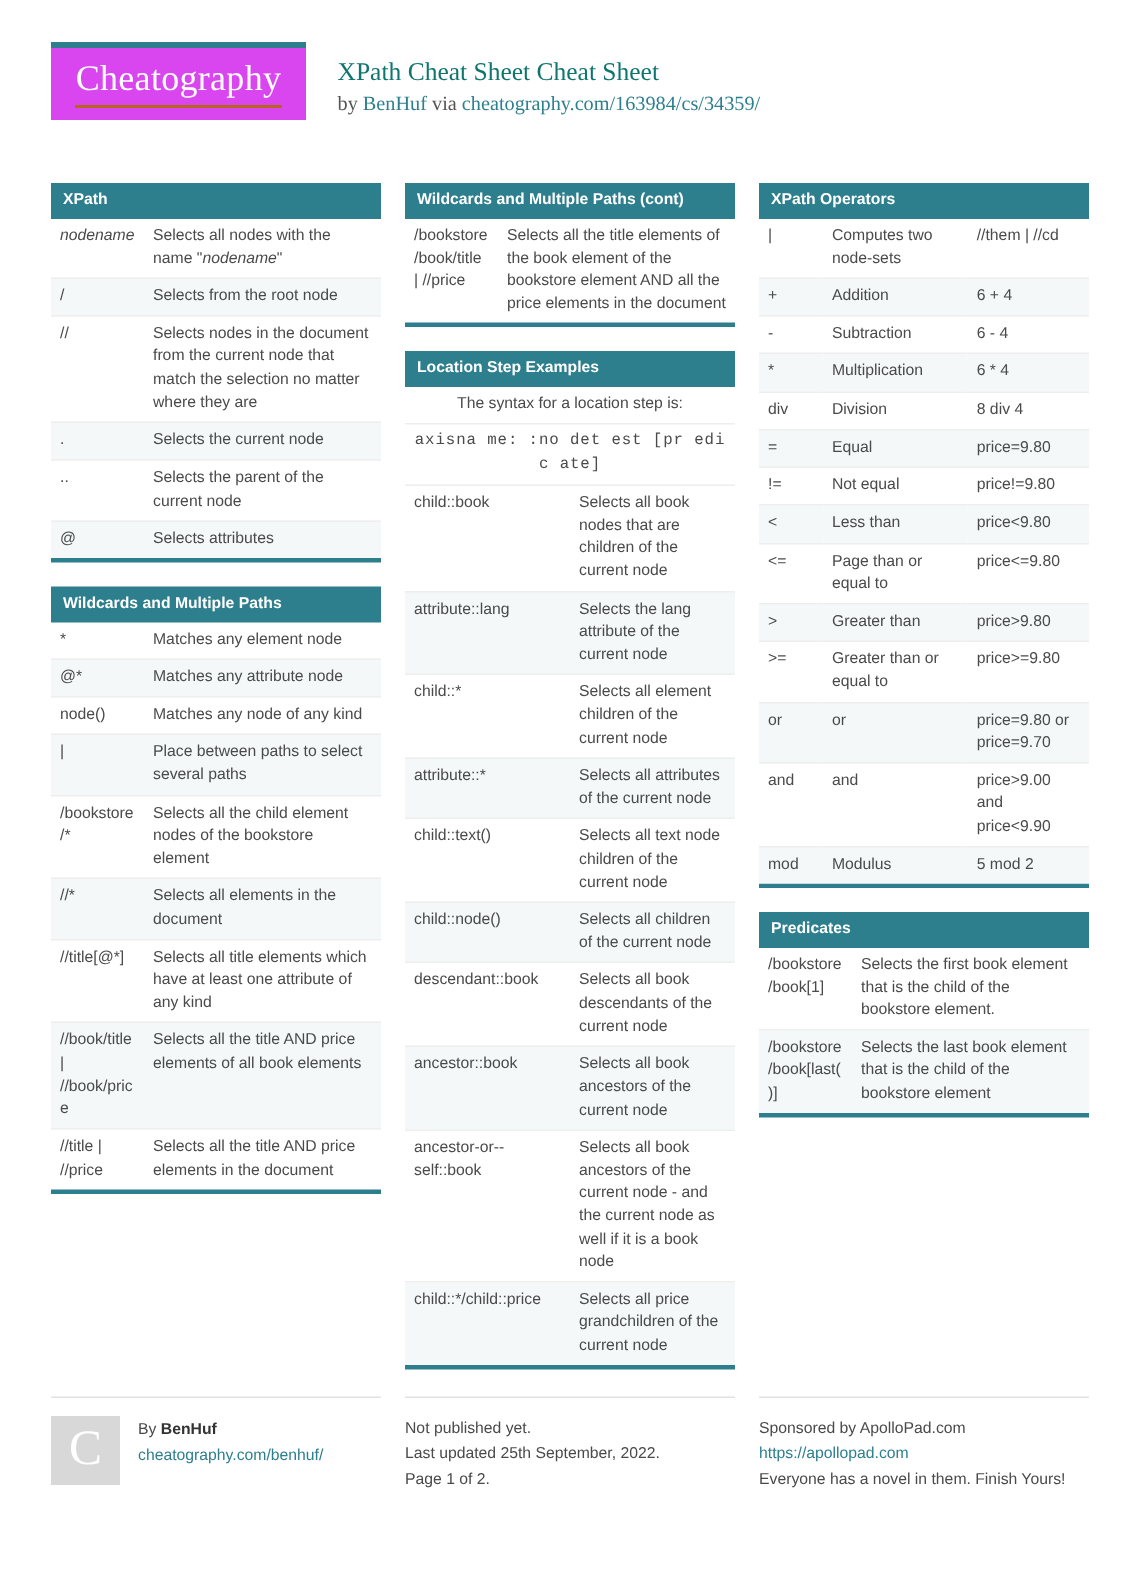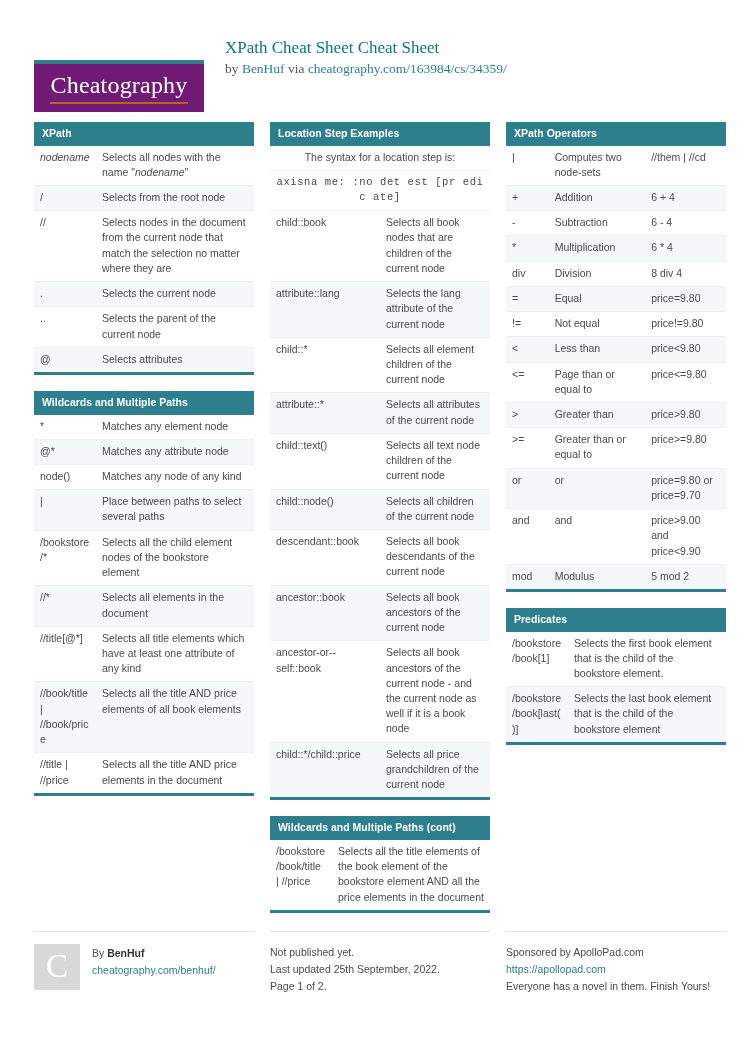--- a/index.html
+++ b/index.html
@@ -13,25 +13,24 @@
   .page {
     position: relative;
     width: 750px; height: 1061px;
     padding: 28px 34px 0 34px;
   }
 
   
   .header { display: flex; align-items: flex-start; height: 62px; }
   .logo-box {
     width: 170px; height: 52px;
-    background: #701a75;
+    background: #d946ef;
     border-top: 4px solid #2d7f8e;
     display: flex; align-items: center; justify-content: center;
     flex: 0 0 170px;
-    margin-top: 32px;
   }
   .logo-text {
     font-family: "Liberation Serif", serif;
     font-size: 24px;
     color: #ffffff;
     letter-spacing: 0.2px;
     position: relative;
     padding-bottom: 3px;
     border-bottom: 2px solid #b5651d;
     line-height: 1.1;
@@ -232,80 +231,80 @@
           </tr>
         </tbody>
           </table>
       </div>
 
     </div>
 
     <div class="col">
 
       <div class="card">
-        <div class="card-title">Location Step Examples</div>
-        <table class="kv">
-          <tbody>
-              <tr class="note-row">
-            <td colspan="2">The syntax for a location step is:</td>
-          </tr>
-          <tr class="mono-row">
-            <td colspan="2">axisna me: :no det est [pr edi c ate]</td>
-          </tr>
-          <tr>
-            <td class="k">child::book</td>
-            <td class="v">Selects all book nodes that are children of the current node</td>
-          </tr>
-          <tr class="alt">
-            <td class="k">attribute::lang</td>
-            <td class="v">Selects the lang attribute of the current node</td>
-          </tr>
-          <tr>
-            <td class="k">child::*</td>
-            <td class="v">Selects all element children of the current node</td>
-          </tr>
-          <tr class="alt">
-            <td class="k">attribute::*</td>
-            <td class="v">Selects all attributes of the current node</td>
-          </tr>
-          <tr>
-            <td class="k">child::text()</td>
-            <td class="v">Selects all text node children of the current node</td>
-          </tr>
-          <tr class="alt">
-            <td class="k">child::node()</td>
-            <td class="v">Selects all children of the current node</td>
-          </tr>
-          <tr>
-            <td class="k">descendant::book</td>
-            <td class="v">Selects all book descendants of the current node</td>
-          </tr>
-          <tr class="alt">
-            <td class="k">ancestor::book</td>
-            <td class="v">Selects all book ancestors of the current node</td>
-          </tr>
-          <tr>
-            <td class="k">ancestor-or--self::book</td>
-            <td class="v">Selects all book ancestors of the current node - and the current node as well if it is a book node</td>
-          </tr>
-          <tr class="alt">
-            <td class="k">child::*/child::price</td>
-            <td class="v">Selects all price grandchildren of the current node</td>
-          </tr>
-        </tbody>
-          </table>
-      </div>
-
-      <div class="card">
         <div class="card-title">Wildcards and Multiple Paths (cont)</div>
         <table class="kv">
           <tbody>
               <tr>
             <td class="k">/bookstore/book/title | //price</td>
             <td class="v">Selects all the title elements of the book element of the bookstore element AND all the price elements in the document</td>
+          </tr>
+        </tbody>
+          </table>
+      </div>
+
+      <div class="card">
+        <div class="card-title">Location Step Examples</div>
+        <table class="kv">
+          <tbody>
+              <tr class="note-row">
+            <td colspan="2">The syntax for a location step is:</td>
+          </tr>
+          <tr class="mono-row">
+            <td colspan="2">axisna me: :no det est [pr edi c ate]</td>
+          </tr>
+          <tr>
+            <td class="k">child::book</td>
+            <td class="v">Selects all book nodes that are children of the current node</td>
+          </tr>
+          <tr class="alt">
+            <td class="k">attribute::lang</td>
+            <td class="v">Selects the lang attribute of the current node</td>
+          </tr>
+          <tr>
+            <td class="k">child::*</td>
+            <td class="v">Selects all element children of the current node</td>
+          </tr>
+          <tr class="alt">
+            <td class="k">attribute::*</td>
+            <td class="v">Selects all attributes of the current node</td>
+          </tr>
+          <tr>
+            <td class="k">child::text()</td>
+            <td class="v">Selects all text node children of the current node</td>
+          </tr>
+          <tr class="alt">
+            <td class="k">child::node()</td>
+            <td class="v">Selects all children of the current node</td>
+          </tr>
+          <tr>
+            <td class="k">descendant::book</td>
+            <td class="v">Selects all book descendants of the current node</td>
+          </tr>
+          <tr class="alt">
+            <td class="k">ancestor::book</td>
+            <td class="v">Selects all book ancestors of the current node</td>
+          </tr>
+          <tr>
+            <td class="k">ancestor-or--self::book</td>
+            <td class="v">Selects all book ancestors of the current node - and the current node as well if it is a book node</td>
+          </tr>
+          <tr class="alt">
+            <td class="k">child::*/child::price</td>
+            <td class="v">Selects all price grandchildren of the current node</td>
           </tr>
         </tbody>
           </table>
       </div>
 
     </div>
 
     <div class="col">
 
       <div class="card">

